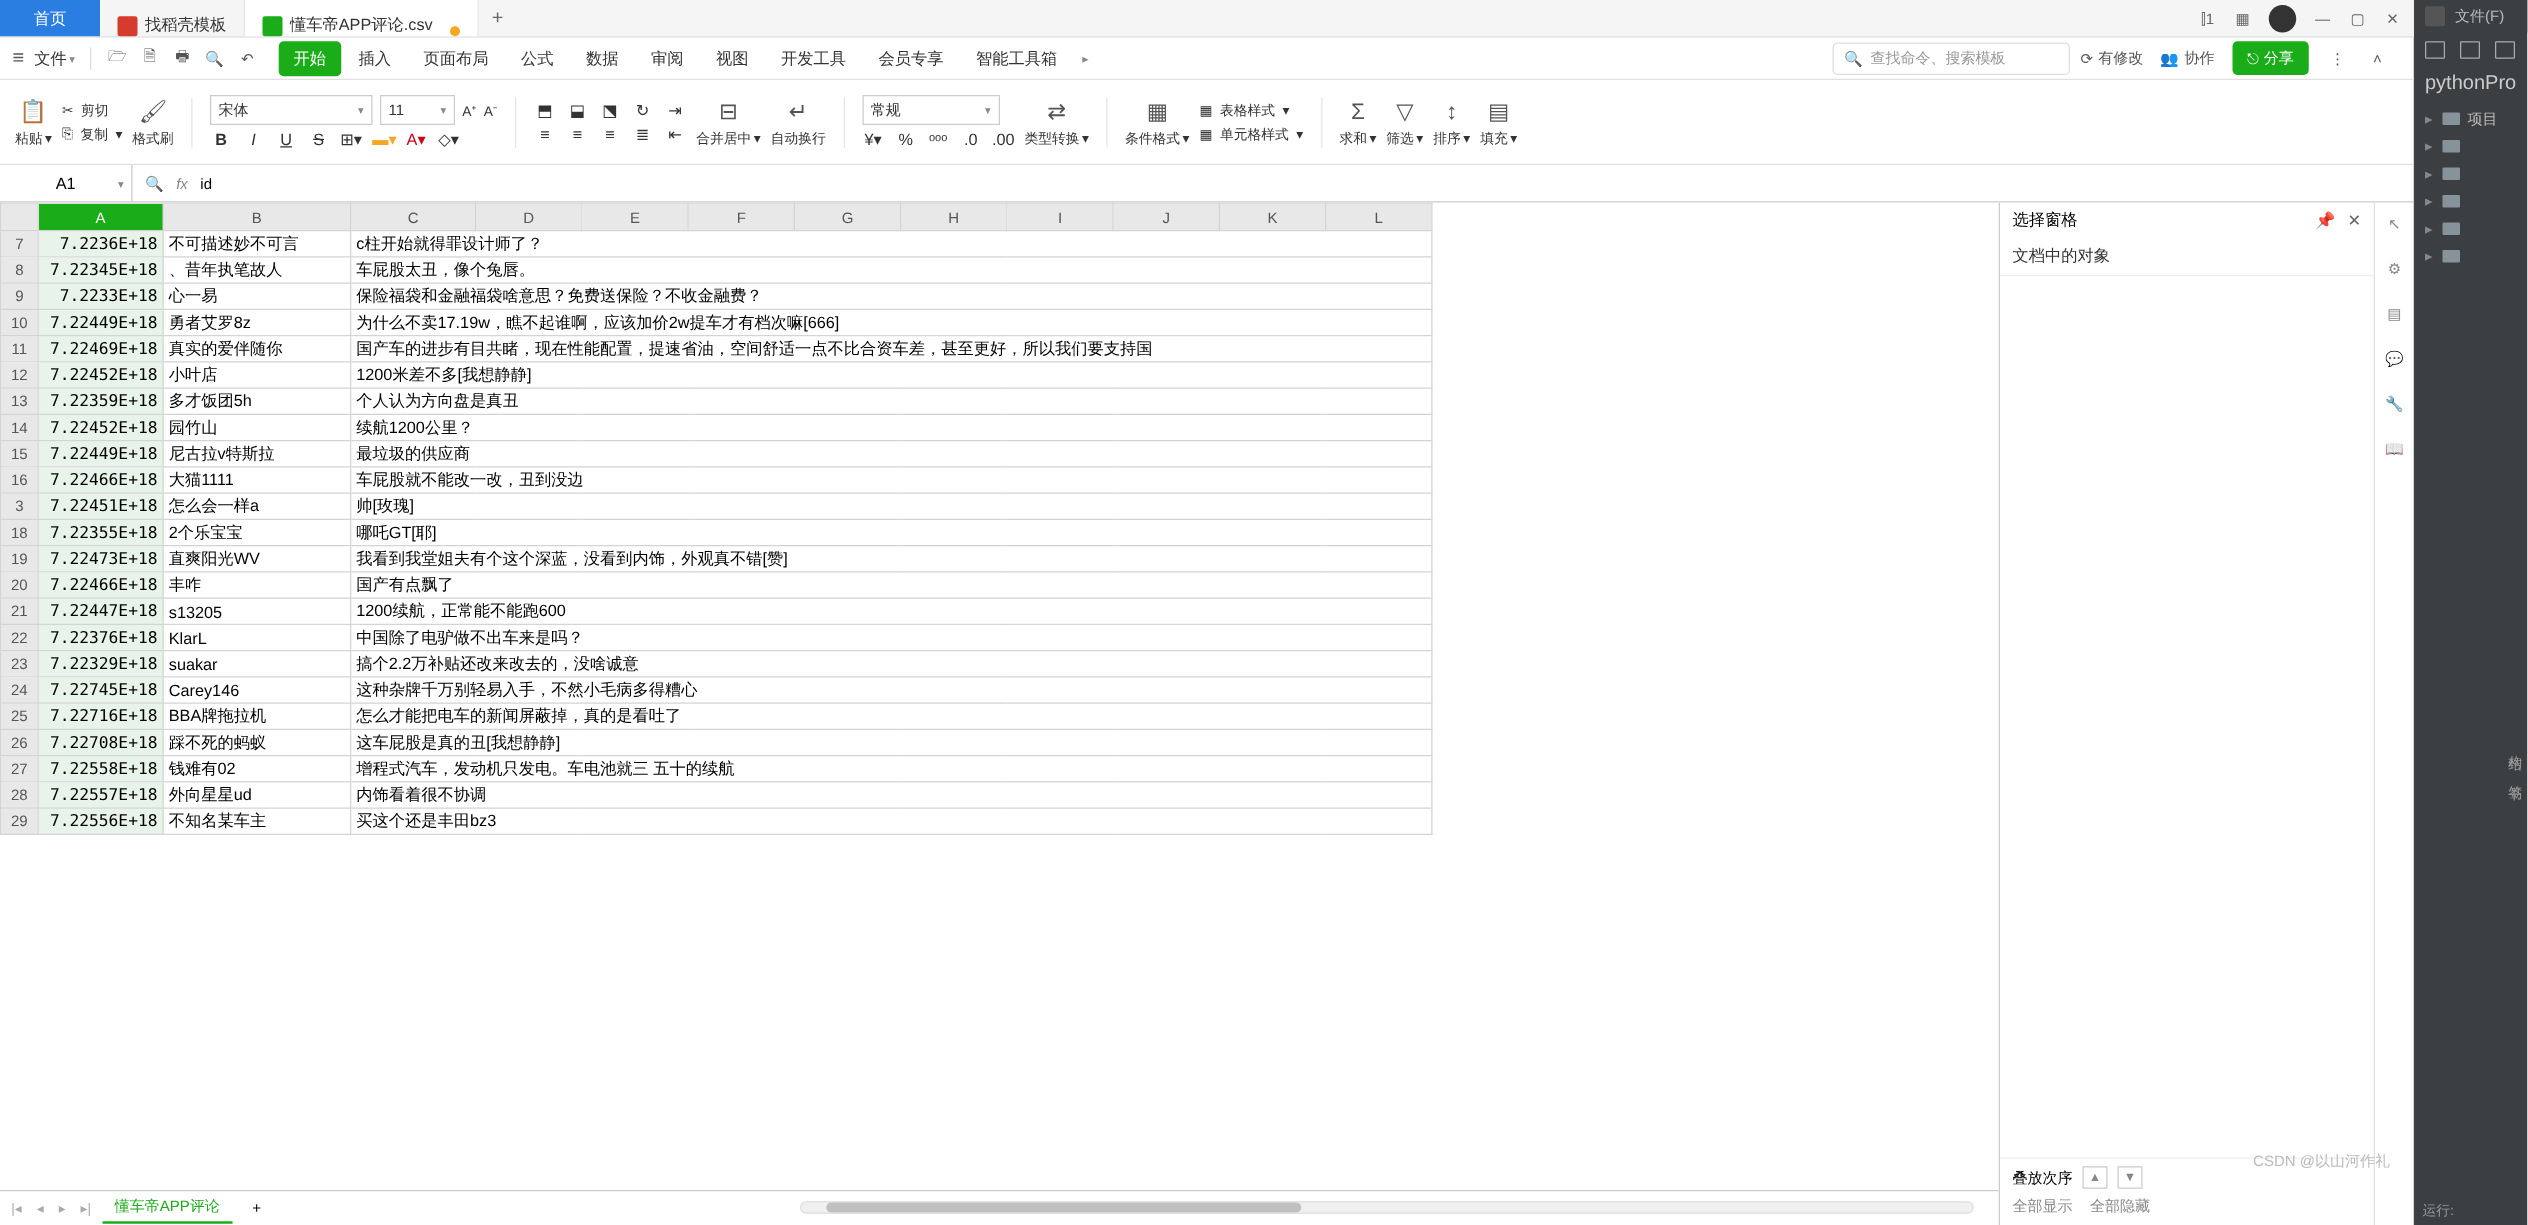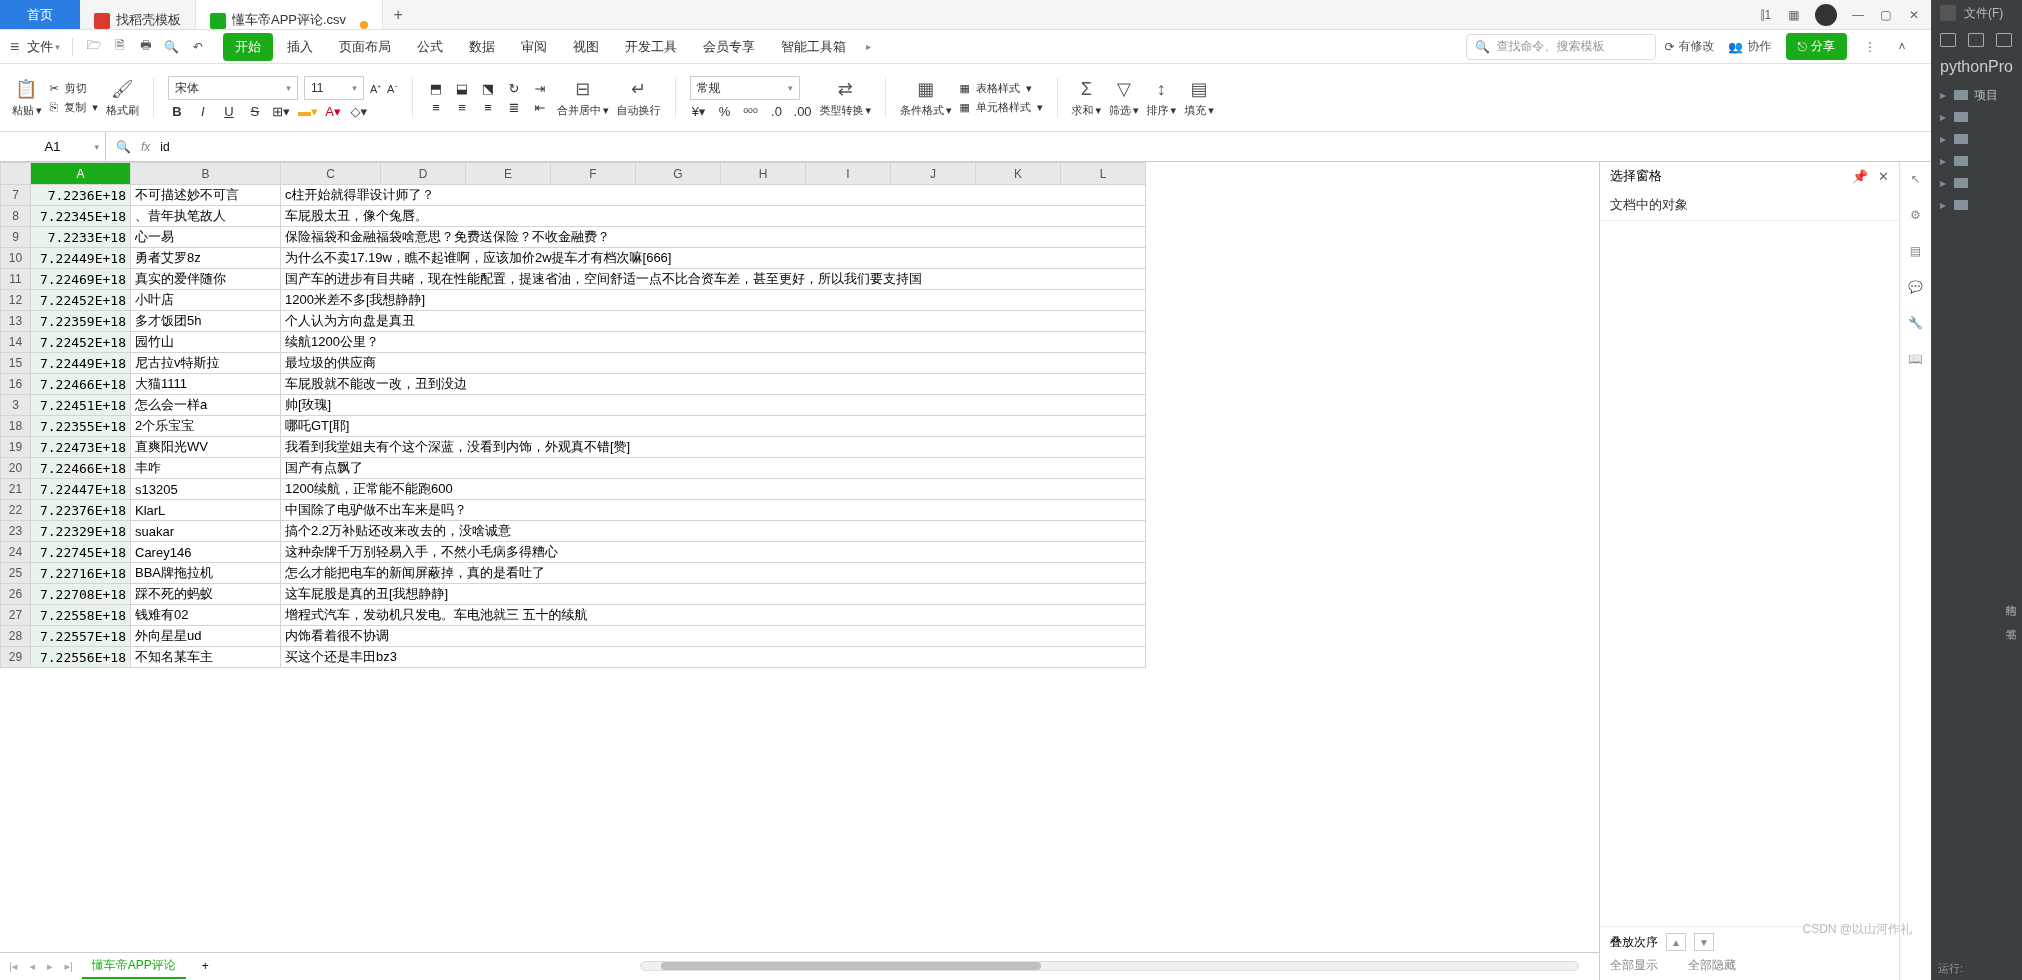--- a/index.html
+++ b/index.html
@@ -80,21 +80,21 @@
 .sheet-tabs .hscroll { position: absolute; left: 640px; right: 20px; top: 8px; height: 10px; background: #f0f0f0; border: 1px solid #ddd; border-radius: 5px; }
 .sheet-tabs .hscroll .thumb { position: absolute; left: 20px; width: 380px; top: 0; bottom: 0; background: #c0c0c0; border-radius: 5px; }
 .panel-right { width: 300px; border-left: 1px solid #ccc; display: flex; flex-direction: column; }
 .panel-right .hdr { height: 28px; display: flex; align-items: center; justify-content: space-between; padding: 0 10px; font-size: 13px; }
 .panel-right .hdr .icons-r { display: flex; gap: 10px; color: #666; }
 .panel-right .sub { padding: 6px 10px; font-size: 13px; color: #333; border-bottom: 1px solid #eee; }
 .panel-right .body { flex: 1; }
 .panel-right .ftr { border-top: 1px solid #eee; padding: 6px 10px; }
 .panel-right .ftr .stack { display: flex; align-items: center; gap: 8px; font-size: 12px; margin-bottom: 6px; }
 .panel-right .ftr .stack .arrow { width: 20px; height: 18px; border: 1px solid #ccc; display: flex; align-items: center; justify-content: center; color: #888; font-size: 10px; }
-.panel-right .ftr .btns { display: flex; gap: 30px; font-size: 12px; color: #888; }
+.panel-right .ftr .btns { display: flex; gap: 14px; font-size: 12px; color: #888; }
 .icon-strip { width: 32px; border-left: 1px solid #e0e0e0; display: flex; flex-direction: column; align-items: center; padding-top: 8px; gap: 18px; }
 .icon-strip .isc { width: 18px; height: 18px; color: #888; display: flex; align-items: center; justify-content: center; }
 .watermark { position: absolute; right: 110px; bottom: 42px; color: #bbb; font-size: 12px; }
 </style>
 </head>
 <body>
 
 <div class="app">
   <div class="main-app">
 

